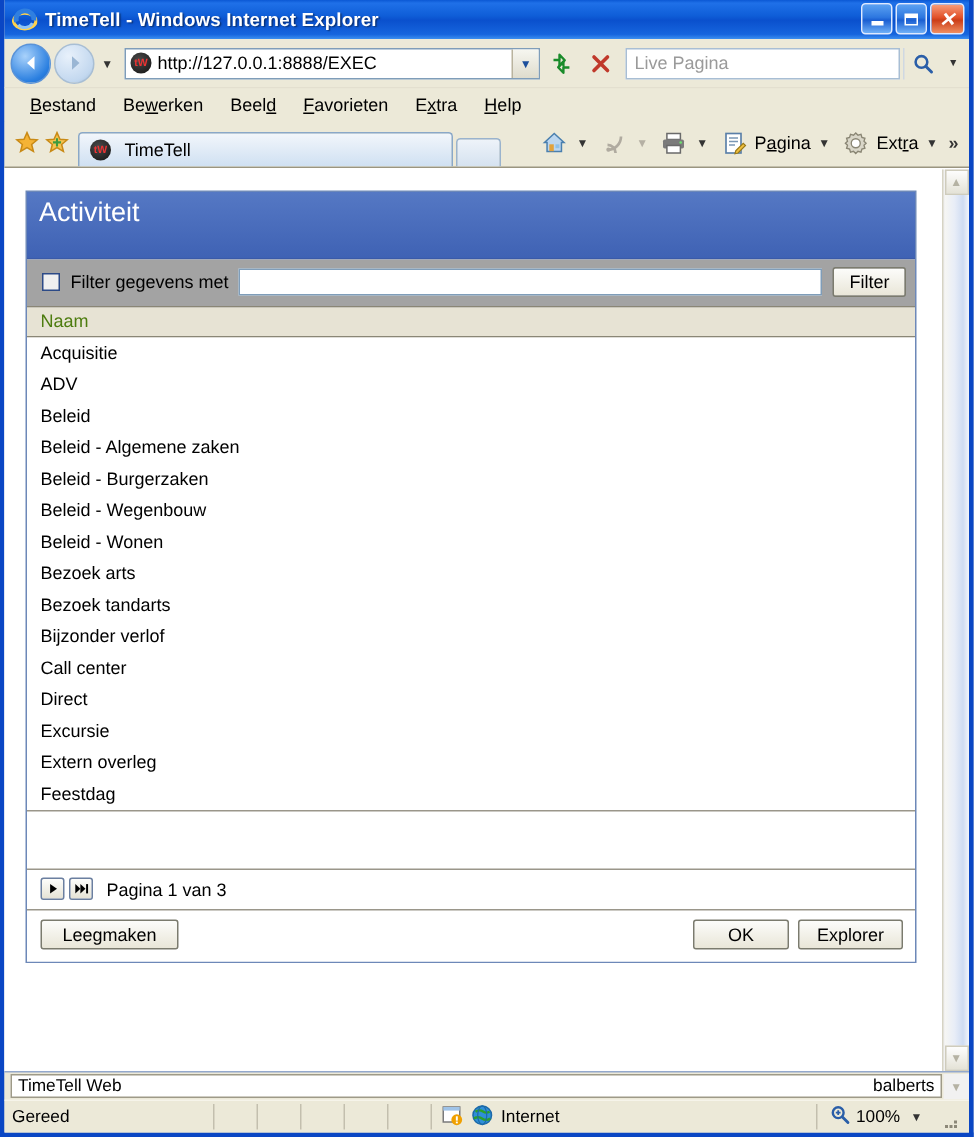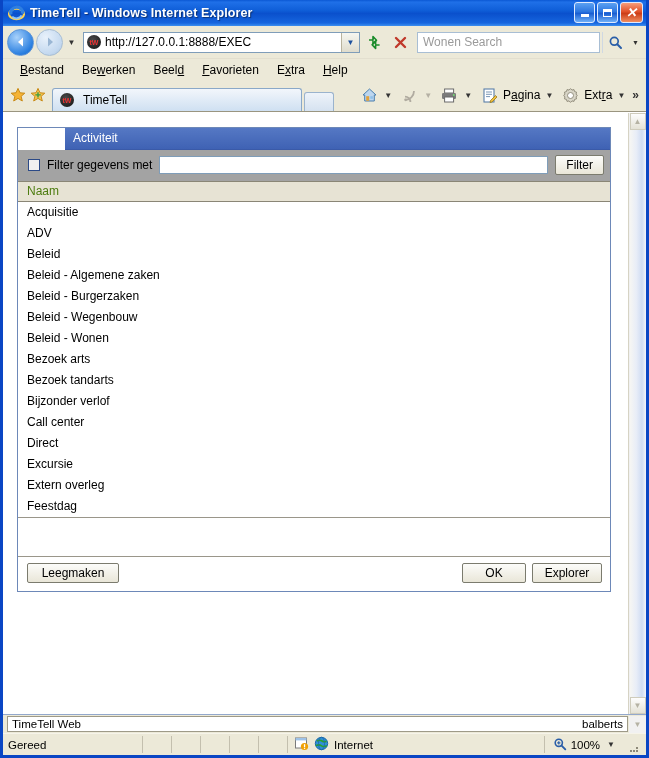--- a/index.html
+++ b/index.html
@@ -134,23 +134,22 @@
   .sb-track{flex:1;width:16px;background:linear-gradient(to right,#f6f6f3,#e8edf7 40%,#cfdcf2 75%,#f3f5fa);}
   
   .panel{
     margin:0 17px 0 14px;
     border:1px solid #6d88b8;
     background:#fff;
     box-sizing:border-box;
   }
   .panel-header{
     background:linear-gradient(to bottom,#5578c4,#3f62b4);
-    color:#fff;font-size:12px;padding:3px 0 4px 8px;
+    color:#fff;font-size:18px;padding:3px 0 20px 8px;
     border-bottom:1px solid #3a5aa8;
-    margin-left:47px;
   }
   .filter-row{
     display:flex;align-items:center;gap:7px;
     padding:5px 6px 6px 10px;background:#a3a3a3;
     border-bottom:1px solid #8a8676;
   }
   .cbox{
     width:12px;height:12px;box-sizing:border-box;
     border:1px solid #2c4a87;background:#f0f0f0;flex:0 0 auto;
   }
@@ -276,21 +275,21 @@
         <path d="M13.6 11 L9.6 11 L9.6 14.5 L6.1 10.8 L9.6 7 L9.6 10.2" fill="none" stroke="#1a8b2a" stroke-width="1.6" stroke-linejoin="round"></path>
       </svg>
     </span>
     <span class="tb-icon">
       <svg width="15" height="15" viewBox="0 0 15 15">
         <path d="M3 3 L12 12 M12 3 L3 12" stroke="#c0392b" stroke-width="2.4" stroke-linecap="round"></path>
       </svg>
     </span>
 
     <span class="search-box">
-      <span class="search-ph">Wonen Search</span>
+      <span class="search-ph">Live Pagina</span>
     </span>
     <span class="search-btn">
       <svg width="15" height="15" viewBox="0 0 15 15">
         <circle cx="6.3" cy="6.3" r="3.9" fill="none" stroke="#2a5ea8" stroke-width="1.7"></circle>
         <path d="M9.3 9.3 L13 13" stroke="#2a5ea8" stroke-width="2" stroke-linecap="round"></path>
       </svg>
     </span>
     <span class="search-drop">▼</span>
   </div>
 
@@ -400,20 +399,35 @@
           <div class="list-item">Bijzonder verlof</div>
           <div class="list-item">Call center</div>
           <div class="list-item">Direct</div>
           <div class="list-item">Excursie</div>
           <div class="list-item">Extern overleg</div>
           <div class="list-item">Feestdag</div>
         </div>
 
         <div class="list-pad"></div>
 
+        <div class="pager">
+          <span class="pgbtn">
+            <svg width="9" height="9" viewBox="0 0 9 9">
+                <path d="M2.4 1.4 L7 4.5 L2.4 7.6 Z" fill="#000"></path>
+              </svg>
+          </span>
+          <span class="pgbtn">
+            <svg width="11" height="9" viewBox="0 0 11 9">
+              <path d="M1.2 1.4 L4.6 4.5 L1.2 7.6 Z" fill="#000"></path>
+              <path d="M4.6 1.4 L8 4.5 L4.6 7.6 Z" fill="#000"></path>
+              <rect x="8.4" y="1.4" width="1.3" height="6.2" fill="#000"></rect>
+            </svg>
+          </span>
+          <span class="pager-text">Pagina 1 van 3</span>
+        </div>
 
         <div class="footer-btns">
           <button class="btn btn-clear">Leegmaken</button>
           <span class="footer-right">
             <button class="btn btn-ok">OK</button>
             <button class="btn btn-cancel">Explorer</button>
           </span>
         </div>
 
       </div>

